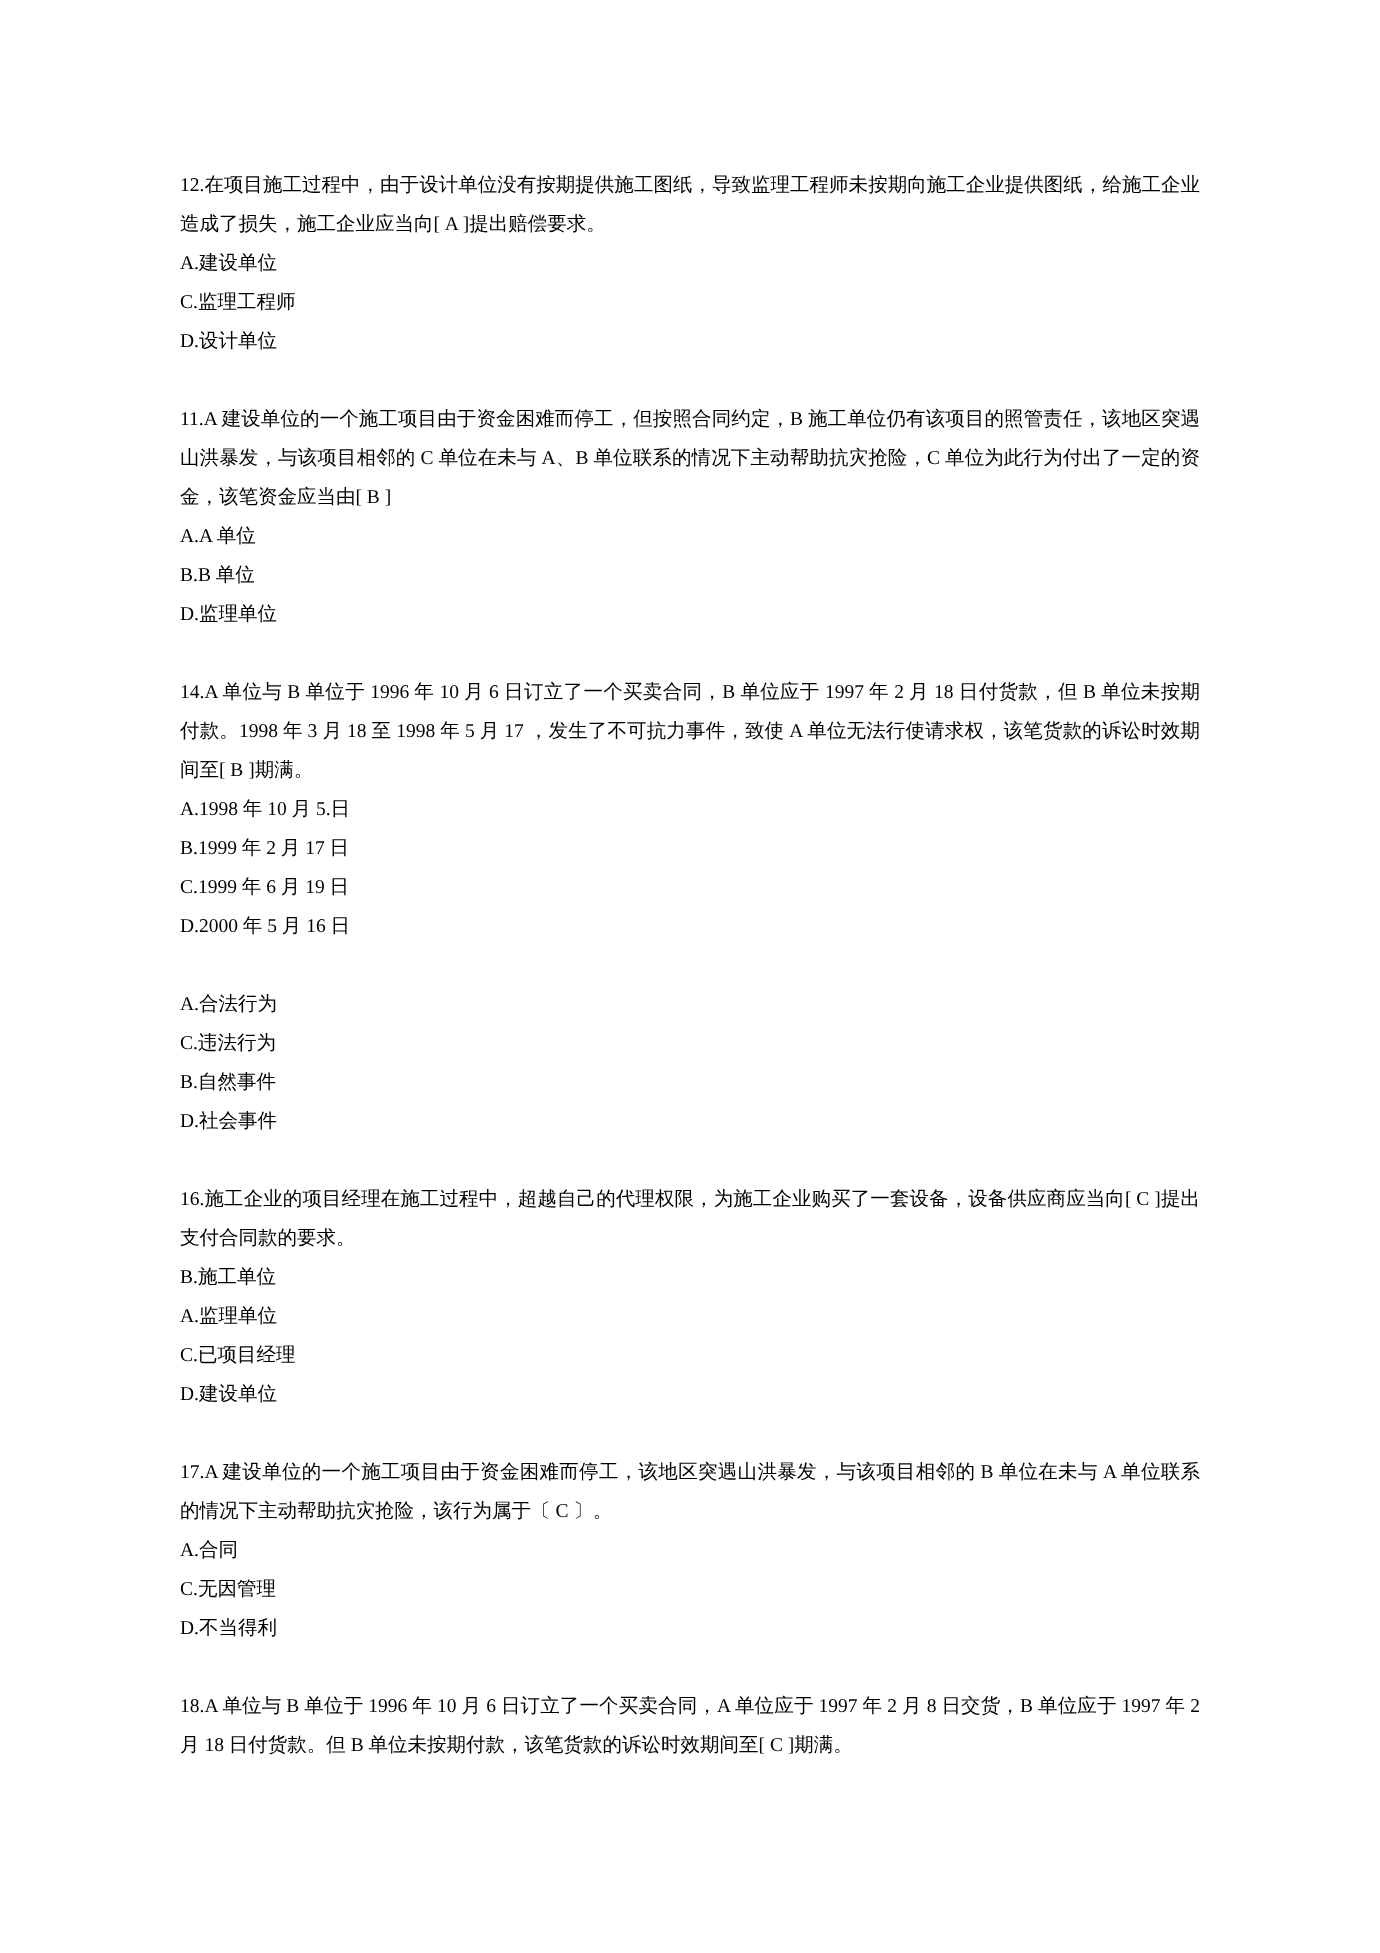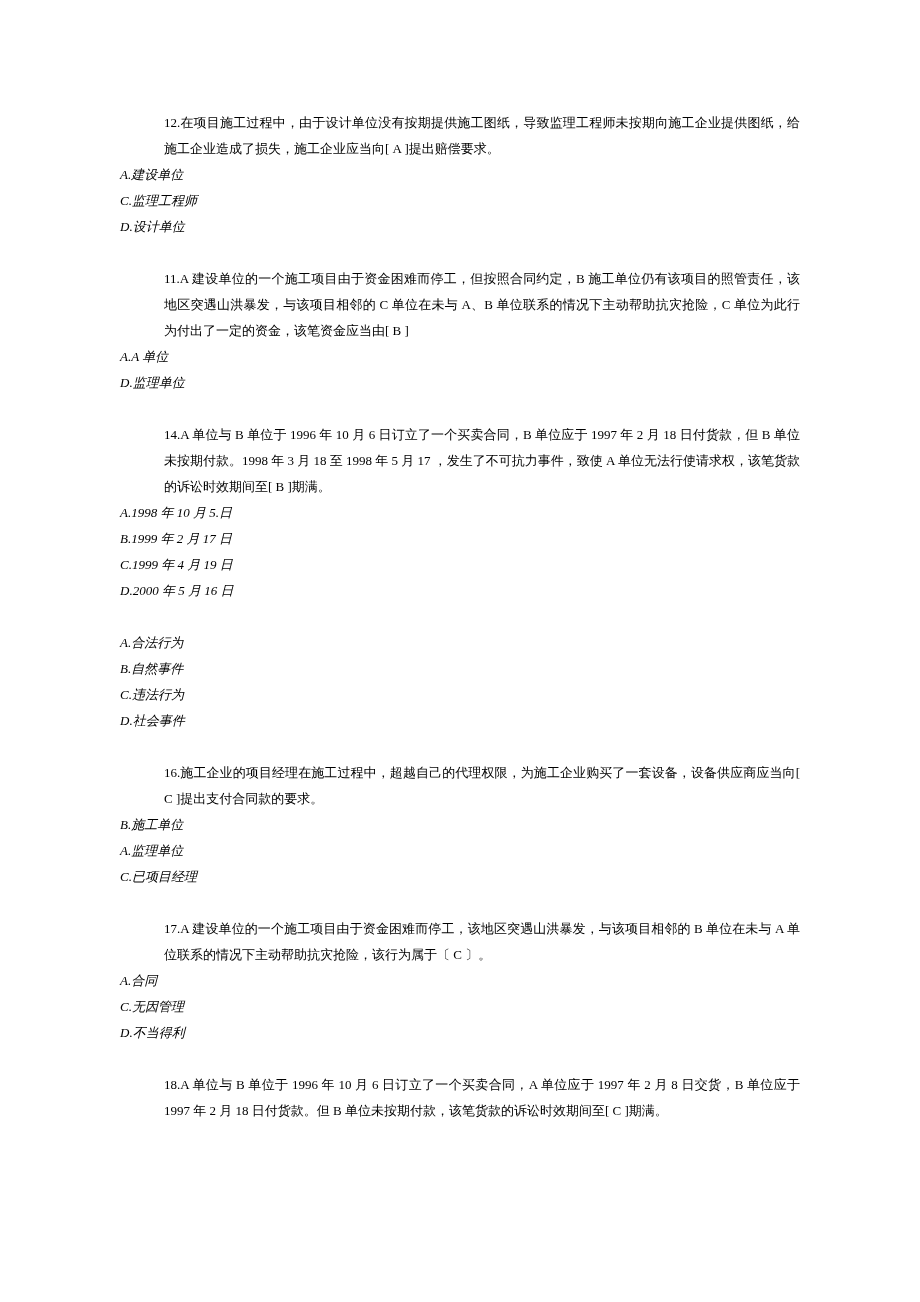--- a/index.html
+++ b/index.html
@@ -14,63 +14,63 @@
       line-height: 2;
       color: #000000;
       padding: 110px 120px;
       width: 920px;
     }
     .question {
       margin-bottom: 26px;
     }
     .question-text {
       text-align: justify;
-      margin-left: 44px;
     }
     .option {
       display: block;
-      font-style: italic;
     }
   </style>
 </head>
 <body>
 
 <div class="question">
   <div class="question-text">12.在项目施工过程中，由于设计单位没有按期提供施工图纸，导致监理工程师未按期向施工企业提供图纸，给施工企业造成了损失，施工企业应当向[ A ]提出赔偿要求。</div>
   <span class="option">A.建设单位</span>
   <span class="option">C.监理工程师</span>
   <span class="option">D.设计单位</span>
 </div>
 
 <div class="question">
   <div class="question-text">11.A 建设单位的一个施工项目由于资金困难而停工，但按照合同约定，B 施工单位仍有该项目的照管责任，该地区突遇山洪暴发，与该项目相邻的 C 单位在未与 A、B 单位联系的情况下主动帮助抗灾抢险，C 单位为此行为付出了一定的资金，该笔资金应当由[ B ]</div>
   <span class="option">A.A 单位</span>
+  <span class="option">B.B 单位</span>
   <span class="option">D.监理单位</span>
 </div>
 
 <div class="question">
   <div class="question-text">14.A 单位与 B 单位于 1996 年 10 月 6 日订立了一个买卖合同，B 单位应于 1997 年 2 月 18 日付货款，但 B 单位未按期付款。1998 年 3 月 18 至 1998 年 5 月 17 ，发生了不可抗力事件，致使 A 单位无法行使请求权，该笔货款的诉讼时效期间至[ B ]期满。</div>
   <span class="option">A.1998 年 10 月 5.日</span>
   <span class="option">B.1999 年 2 月 17 日</span>
-  <span class="option">C.1999 年 4 月 19 日</span>
+  <span class="option">C.1999 年 6 月 19 日</span>
   <span class="option">D.2000 年 5 月 16 日</span>
 </div>
 
 <div class="question">
   <span class="option">A.合法行为</span>
+  <span class="option">C.违法行为</span>
   <span class="option">B.自然事件</span>
-  <span class="option">C.违法行为</span>
   <span class="option">D.社会事件</span>
 </div>
 
 <div class="question">
   <div class="question-text">16.施工企业的项目经理在施工过程中，超越自己的代理权限，为施工企业购买了一套设备，设备供应商应当向[ C ]提出支付合同款的要求。</div>
   <span class="option">B.施工单位</span>
   <span class="option">A.监理单位</span>
   <span class="option">C.已项目经理</span>
+  <span class="option">D.建设单位</span>
 </div>
 
 <div class="question">
   <div class="question-text">17.A 建设单位的一个施工项目由于资金困难而停工，该地区突遇山洪暴发，与该项目相邻的 B 单位在未与 A 单位联系的情况下主动帮助抗灾抢险，该行为属于〔 C 〕。</div>
   <span class="option">A.合同</span>
   <span class="option">C.无因管理</span>
   <span class="option">D.不当得利</span>
 </div>
 
 <div class="question">

